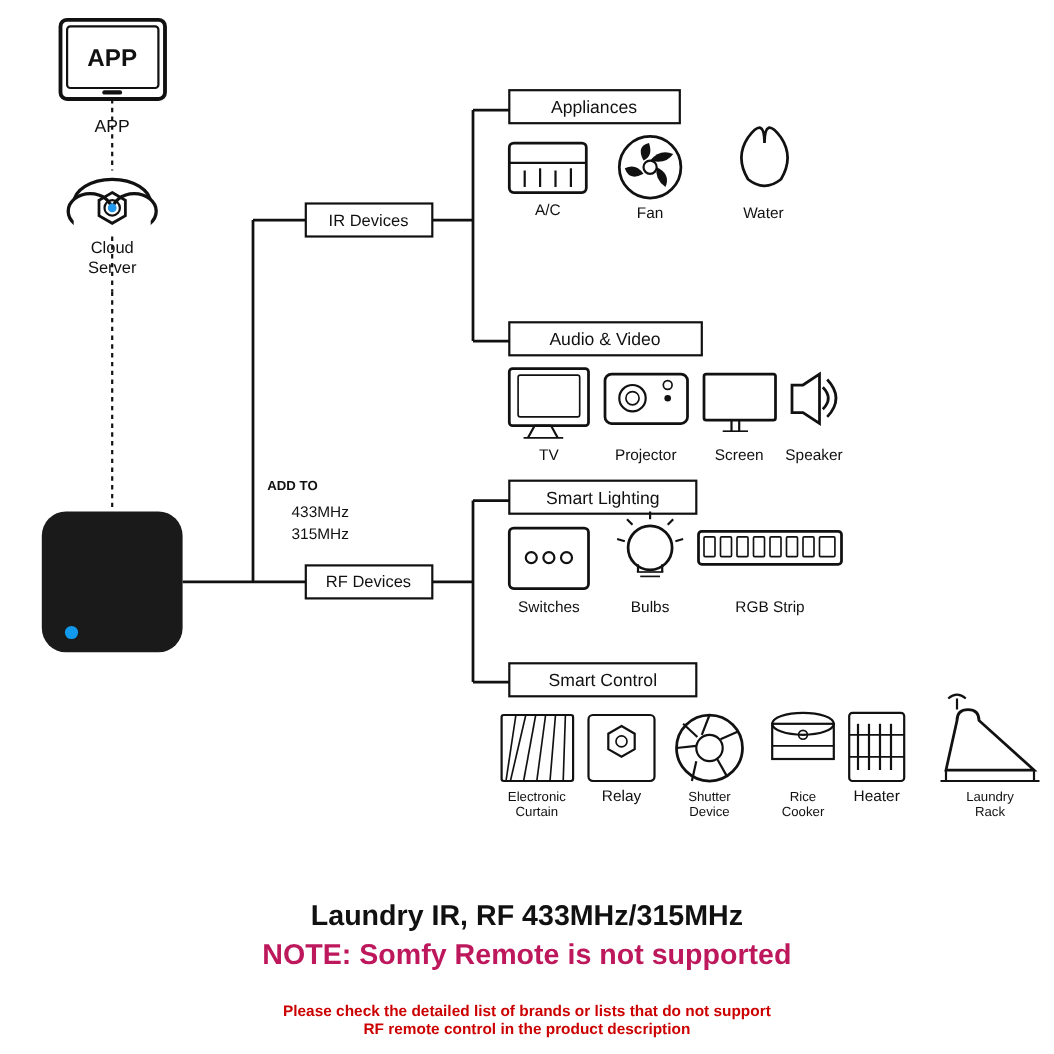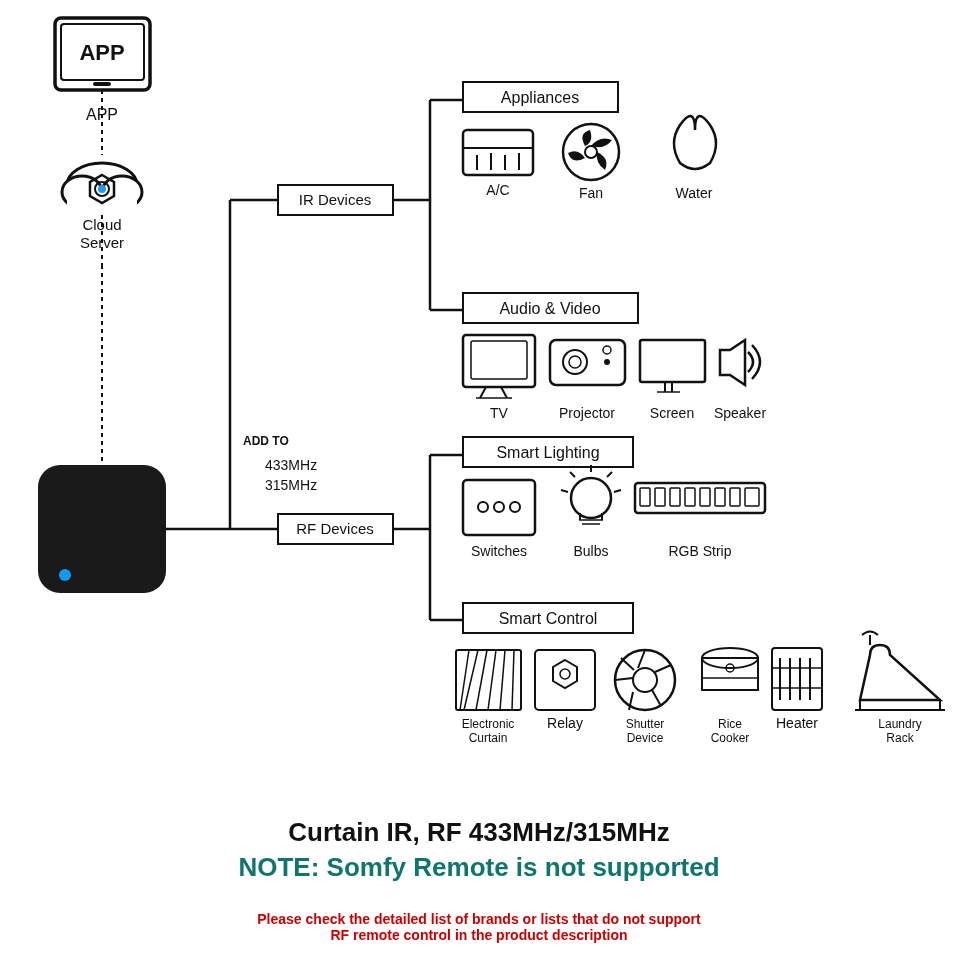--- a/index.html
+++ b/index.html
@@ -32,21 +32,21 @@
 
     .support-line {
       font-size: 26px;
       font-weight: bold;
       color: #111;
       margin-bottom: 4px;
     }
     .note-line {
       font-size: 26px;
       font-weight: bold;
-      color: #0f766e;
+      color: #be185d;
       margin-bottom: 4px;
     }
     .small-note {
       font-size: 14px;
       color: #c00;
       font-weight: 600;
       margin-top: 28px;
     }
   </style>
 </head>
@@ -262,19 +262,19 @@
       <path d="M862,635 Q870,628 878,635" fill="none" stroke="#111" stroke-width="2"></path>
       <line x1="860" y1="700" x2="860" y2="710" stroke="#111" stroke-width="2"></line>
       <line x1="940" y1="700" x2="940" y2="710" stroke="#111" stroke-width="2"></line>
       <line x1="855" y1="710" x2="945" y2="710" stroke="#111" stroke-width="2"></line>
       <text x="900" y="728" text-anchor="middle" font-size="12" fill="#111">Laundry</text>
       <text x="900" y="742" text-anchor="middle" font-size="12" fill="#111">Rack</text>
     </svg>
   </div>
 
   <div class="bottom-text-area">
-    <div class="support-line">Curtain IR, RF 433MHz/315MHz</div>
+    <div class="support-line">Laundry IR, RF 433MHz/315MHz</div>
     <div class="note-line">NOTE: Somfy Remote is not supported</div>
     <div class="small-note">
       Please check the detailed list of brands or lists that do not support<br>RF remote control in the product description
     </div>
   </div>
 </div>
 
 </body></html>

